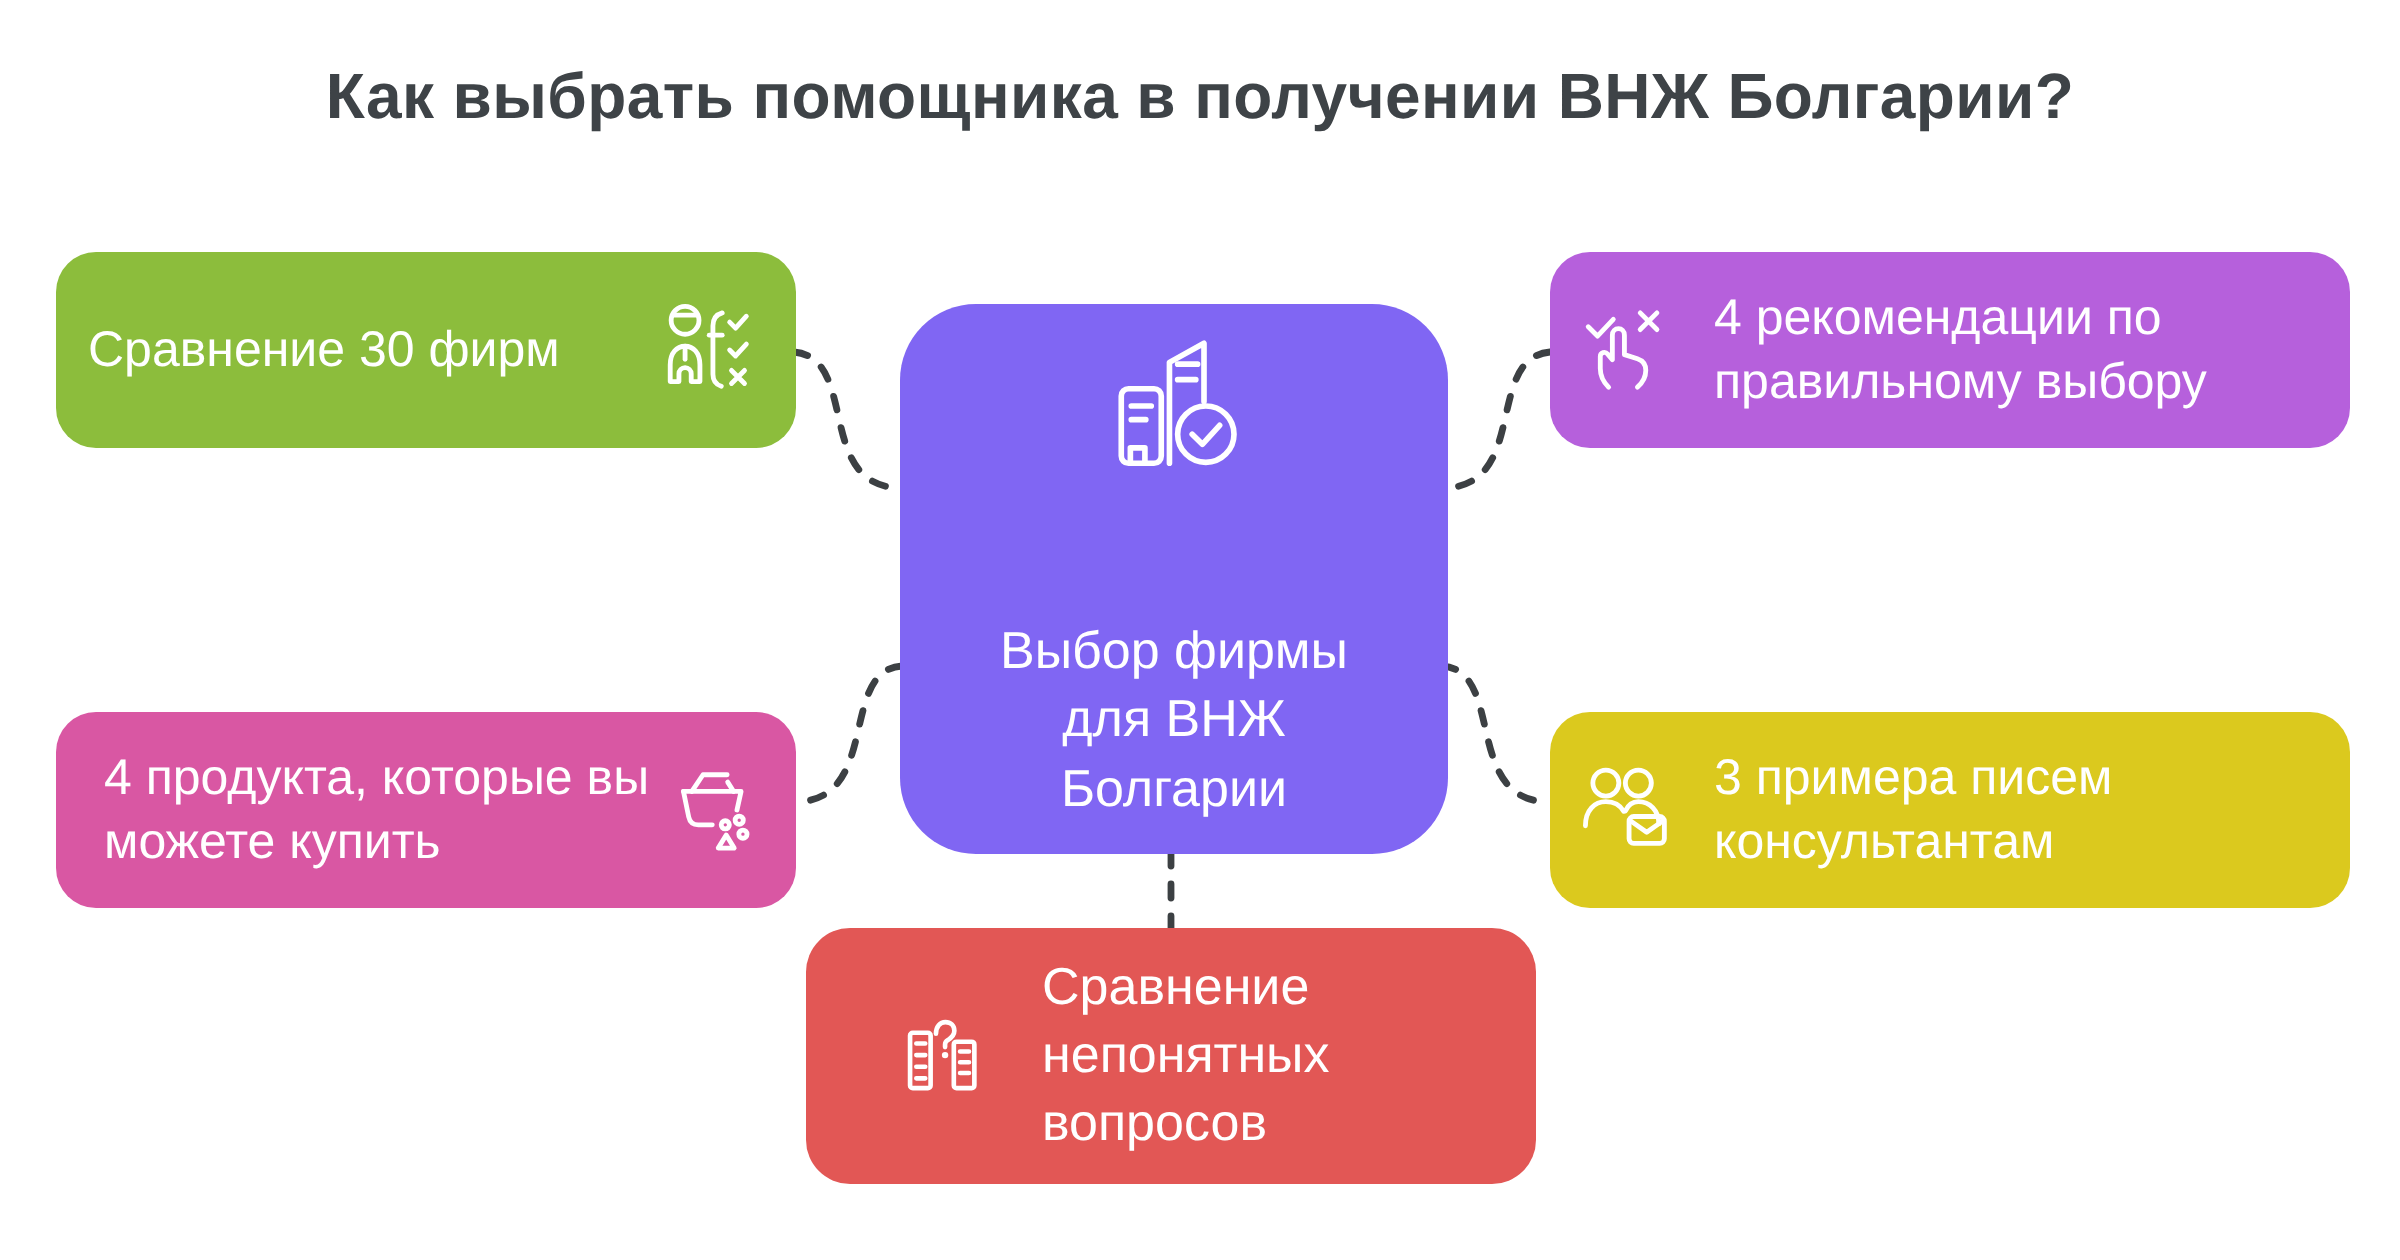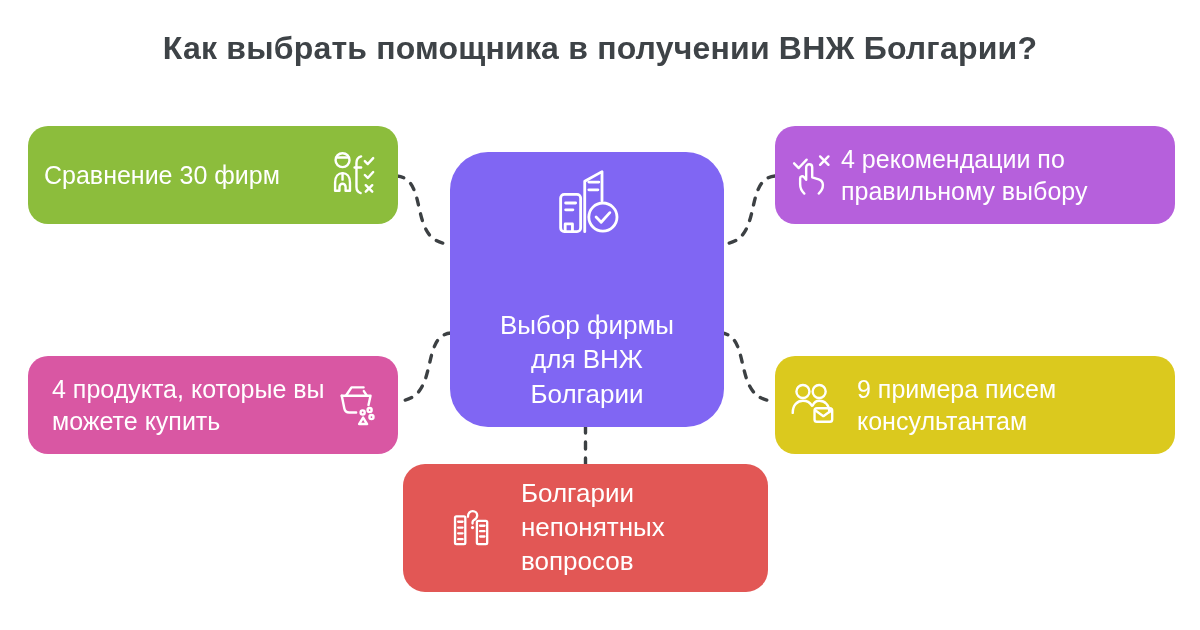--- a/index.html
+++ b/index.html
@@ -13,21 +13,21 @@
   .node{position:absolute;display:flex;align-items:center;color:#fff;border-radius:20px;}
   .node .label{font-size:25px;line-height:1.28;}
   .icon{flex:0 0 auto;display:block;}
   .icon path,.icon rect,.icon circle{fill:none;stroke:#fff;stroke-width:2.6;
         stroke-linecap:round;stroke-linejoin:round;}
   .icon .dotfill{fill:#fff;stroke:none;}
   .icon-big path,.icon-big rect,.icon-big circle{stroke-width:3.1;}
   
   .n-compare{left:28px;top:126px;width:370px;height:98px;justify-content:space-between;
              padding:0 16px 0 16px;box-sizing:border-box;}
-  .n-reco{left:775px;top:126px;width:400px;height:98px;
+  .n-reco{left:775px;top:126px;width:400px;height:98px;gap:16px;
           padding:0 14px 0 14px;box-sizing:border-box;}
   .n-prod{left:28px;top:356px;width:370px;height:98px;justify-content:space-between;
           padding:0 14px 0 24px;box-sizing:border-box;}
   .n-letters{left:775px;top:356px;width:400px;height:98px;gap:16px;
           padding:0 14px 0 14px;box-sizing:border-box;}
   .n-center{left:450px;top:152px;width:274px;height:275px;border-radius:38px;
           flex-direction:column;justify-content:center;gap:16px;}
   .n-center .label{font-size:26px;text-align:center;width:200px;line-height:1.32;margin-top:44px;}
   .n-quest{left:403px;top:464px;width:365px;height:128px;border-radius:22px;gap:24px;
           padding:0 20px 0 44px;box-sizing:border-box;}
@@ -91,21 +91,21 @@
 
   <div class="node n-letters" style="background-color: rgb(219, 201, 30);">
     <svg class="icon" width="52" height="52" viewBox="0 0 56 56">
       <circle cx="15" cy="13.5" r="7"></circle>
       <circle cx="32.5" cy="13.5" r="7"></circle>
       <path d="M4 36.5c0-8.5 5-13 11-13 4.4 0 7.6 1.8 9.6 5.2"></path>
       <path d="M25.5 28.5c1.7-3.6 4-5 7-5 6 0 11 4.5 11 12"></path>
       <rect x="27.5" y="31.5" width="19" height="14.5" rx="2.5" fill="#DBC91E"></rect>
       <path d="M28.5 34l8.5 6 8.5-6"></path>
     </svg>
-    <div class="label">9 примера писем консультантам</div>
+    <div class="label">3 примера писем консультантам</div>
   </div>
 
   <div class="node n-center" style="background-color: rgb(128, 102, 243);">
     <svg class="icon icon-big" width="80" height="80" viewBox="0 0 88 88">
       <rect x="15" y="29" width="22" height="41" rx="4"></rect>
       <path d="M20.5 38.5h11M20.5 46h8"></path>
       <path d="M20 70v-8.5h8V70"></path>
       <path d="M41.5 70V14.5L60.5 4v32"></path>
       <path d="M46 15.5h11M46 24h10"></path>
       <circle cx="61.5" cy="54" r="15.5" fill="#8066F3"></circle>
@@ -116,16 +116,16 @@
 
   <div class="node n-quest" style="background-color: rgb(226, 87, 85);">
     <svg class="icon" width="50" height="50" viewBox="0 0 56 56">
       <rect x="9" y="15" width="11.5" height="31" rx="1.5"></rect>
       <path d="M12.5 21h5M12.5 27.5h5M12.5 34h5M12.5 40.5h5"></path>
       <rect x="33.5" y="20" width="11.5" height="26" rx="1.5"></rect>
       <path d="M37 25.5h5M37 31.5h5M37 37.5h5"></path>
       <path d="M23.5 15.5c0-4 2.3-6.5 5.3-6.5 2.9 0 5 2 5 4.9 0 2.7-1.7 4-3.6 5.2-1 .6-1.6 1.2-1.6 2.4v1.5"></path>
       <circle class="dotfill" cx="28.6" cy="27.5" r="1.8"></circle>
     </svg>
-    <div class="label">Болгарии непонятных вопросов</div>
+    <div class="label">Сравнение непонятных вопросов</div>
   </div>
 
 </div>
 
 </body></html>

